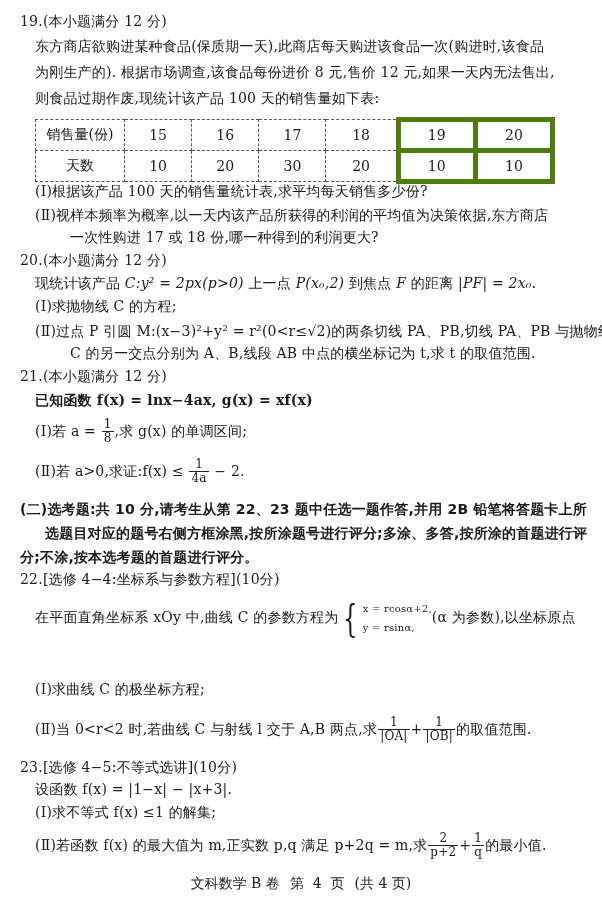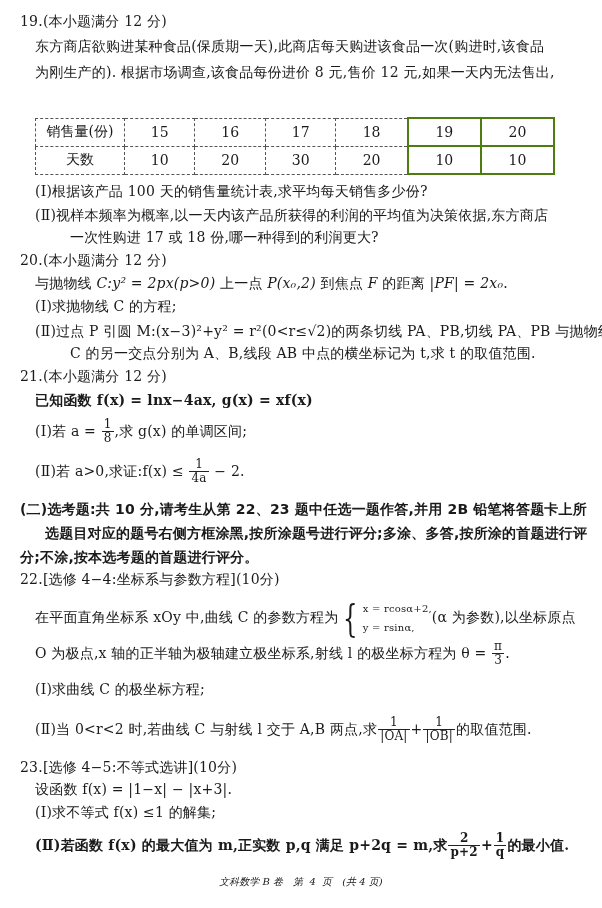--- a/index.html
+++ b/index.html
@@ -18,36 +18,37 @@
   .frac { display: inline-block; vertical-align: middle; text-align: center; font-size: 12px; line-height: 13px; margin: 0 1px; }
   .frac .n { display: block; border-bottom: 1px solid #222; padding: 0 2px; }
   .frac .d { display: block; padding: 0 2px; }
   table.sales {
     position: absolute; left: 35px; top: 117px; width: 520px; border-collapse: collapse;
     font-size: 14px;
   }
   table.sales td {
     border: 1px dashed #555; height: 26px; text-align: center; padding: 0 4px;
   }
-  table.sales td.solid { border: 2px solid #4d7c0f; }
+  table.sales td.solid { border: 5px solid #4d7c0f; }
   .brace { font-size: 38px; line-height: 38px; vertical-align: middle; font-weight: lighter; display: inline-block; transform: scaleX(0.6); }
   .sys { display: inline-block; vertical-align: middle; font-size: 10px; line-height: 19px; }
-  .footer { position: absolute; top: 875px; left: 0; width: 602px; text-align: center; font-size: 10px; font-style: italic; }
+  .footer { position: absolute; top: 875px; left: 0; width: 602px; text-align: center; font-size: 14px; }
   .footer span { margin: 0 5px; }
 </style>
 </head>
 <body>
 
 <div class="page">
 
   <div class="line num" style="top:12px;">
     <span>19.</span><span>(本小题满分 12 分)</span>
   </div>
   <div class="line ind1" style="top:37px;">东方商店欲购进某种食品(保质期一天),此商店每天购进该食品一次(购进时,该食品</div>
   <div class="line ind1" style="top:63px;">为刚生产的). 根据市场调查,该食品每份进价 8 元,售价 12 元,如果一天内无法售出,</div>
+  <div class="line ind1" style="top:89px;">则食品过期作废,现统计该产品 100 天的销售量如下表:</div>
 
   <table class="sales">
     <tbody>
         <tr>
       <td style="width:80px;">销售量(份)</td>
       <td>15</td>
       <td>16</td>
       <td>17</td>
       <td>18</td>
       <td class="solid">19</td>
@@ -66,21 +67,21 @@
     </table>
 
   <div class="line ind1" style="top:182px;">(Ⅰ)根据该产品 100 天的销售量统计表,求平均每天销售多少份?</div>
   <div class="line ind1" style="top:206px;">(Ⅱ)视样本频率为概率,以一天内该产品所获得的利润的平均值为决策依据,东方商店</div>
   <div class="line ind2" style="top:228px;">一次性购进 17 或 18 份,哪一种得到的利润更大?</div>
 
   <div class="line num" style="top:251px;">
     <span>20.</span><span>(本小题满分 12 分)</span>
   </div>
   <div class="line ind1" style="top:274px;">
-    <span>与抛物线 </span><i class="m">C:y² = 2px(p&gt;0)</i><span> 上一点 </span><i class="m">P(x₀,2)</i><span> 到焦点 </span><i class="m">F</i><span> 的距离 </span><i class="m">|PF| = 2x₀</i><span>.</span>
+    <span>现统计该产品 </span><i class="m">C:y² = 2px(p&gt;0)</i><span> 上一点 </span><i class="m">P(x₀,2)</i><span> 到焦点 </span><i class="m">F</i><span> 的距离 </span><i class="m">|PF| = 2x₀</i><span>.</span>
   </div>
   <div class="line ind1" style="top:297px;">(Ⅰ)求抛物线 C 的方程;</div>
   <div class="line ind1" style="top:322px;">(Ⅱ)过点 P 引圆 M:(x−3)²+y² = r²(0&lt;r≤√2)的两条切线 PA、PB,切线 PA、PB 与抛物线</div>
   <div class="line ind2" style="top:344px;">C 的另一交点分别为 A、B,线段 AB 中点的横坐标记为 t,求 t 的取值范围.</div>
 
   <div class="line num" style="top:367px;">
     <span>21.</span><span>(本小题满分 12 分)</span>
   </div>
   <div class="line ind1" style="top:391px;font-weight:bold;">已知函数 f(x) = lnx−4ax, g(x) = xf(x)</div>
   <div class="line ind1" style="top:418px;">
@@ -93,33 +94,30 @@
   <div class="line num bold" style="top:500px;">(二)选考题:共 10 分,请考生从第 22、23 题中任选一题作答,并用 2B 铅笔将答题卡上所</div>
   <div class="line num bold" style="top:524px;margin-left:25px;">选题目对应的题号右侧方框涂黑,按所涂题号进行评分;多涂、多答,按所涂的首题进行评</div>
   <div class="line num bold" style="top:548px;">分;不涂,按本选考题的首题进行评分。</div>
 
   <div class="line num" style="top:570px;">
     <span>22.</span><span>[选修 4−4:坐标系与参数方程](10分)</span>
   </div>
   <div class="line ind1" style="top:598px; line-height:38px;">
     <span>在平面直角坐标系 xOy 中,曲线 C 的参数方程为</span><span class="brace">{</span><span class="sys"><span style="display:block;">x = rcosα+2,</span><span style="display:block;">y = rsinα,</span></span><span>(α 为参数),以坐标原点</span>
   </div>
-  <div class="line ind1" style="top:640px;">
-    <span>O 为极点,x 轴的正半轴为极轴建立极坐标系,射线 l 的极坐标方程为 θ = </span><span class="frac"><span class="n">π</span><span class="d">3</span></span><span>.</span>
-  </div>
   <div class="line ind1" style="top:680px;">(Ⅰ)求曲线 C 的极坐标方程;</div>
   <div class="line ind1" style="top:716px;">
     <span>(Ⅱ)当 0&lt;r&lt;2 时,若曲线 C 与射线 l 交于 A,B 两点,求</span><span class="frac"><span class="n">1</span><span class="d">|OA|</span></span><span>+</span><span class="frac"><span class="n">1</span><span class="d">|OB|</span></span><span>的取值范围.</span>
   </div>
 
   <div class="line num" style="top:758px;">
     <span>23.</span><span>[选修 4−5:不等式选讲](10分)</span>
   </div>
   <div class="line ind1" style="top:780px;">设函数 f(x) = |1−x| − |x+3|.</div>
   <div class="line ind1" style="top:803px;">(Ⅰ)求不等式 f(x) ≤1 的解集;</div>
-  <div class="line ind1" style="top:832px;font-weight:bold;">
+  <div class="line ind1" style="top:832px;">
     <span>(Ⅱ)若函数 f(x) 的最大值为 m,正实数 p,q 满足 p+2q = m,求</span><span class="frac"><span class="n">2</span><span class="d">p+2</span></span><span>+</span><span class="frac"><span class="n">1</span><span class="d">q</span></span><span>的最小值.</span>
   </div>
 
   <div class="footer">
     <span>文科数学 B 卷</span><span style="white-space:pre;">第  4  页</span><span>(共 4 页)</span>
   </div>
 </div>
 
 </body></html>

